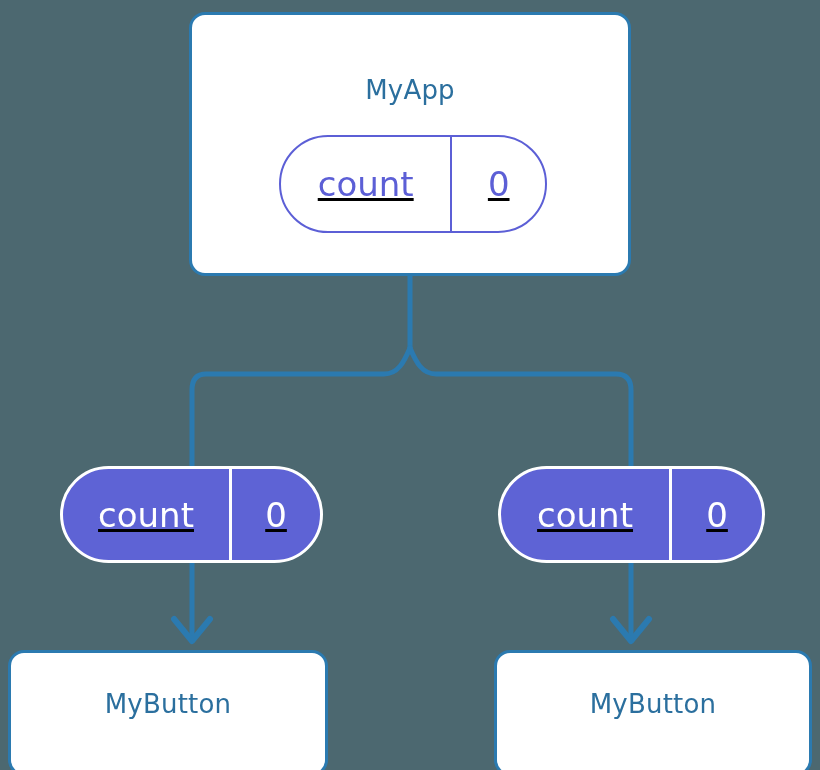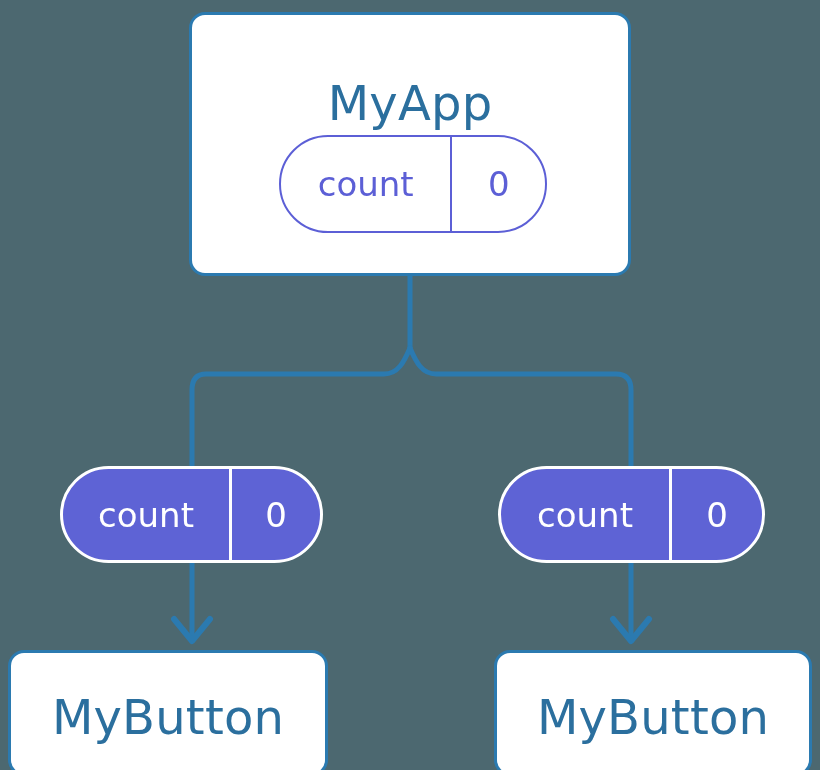--- a/index.html
+++ b/index.html
@@ -29,34 +29,35 @@
     border: 3px solid #2b7ab0;
     border-radius: 16px;
     box-sizing: border-box;
   }
   .component-title {
     position: absolute;
     left: 0;
     width: 100%;
     text-align: center;
     color: #2b6f9e;
-    font-size: 48px;
+    font-size: 26px;
     font-weight: 400;
     letter-spacing: 0.2px;
     white-space: nowrap;
   }
 
   
   .pill {
     position: absolute;
     display: flex;
     align-items: stretch;
     box-sizing: border-box;
     border-radius: 999px;
     overflow: hidden;
+    text-decoration: underline;
   }
   .pill .pill-key,
   .pill .pill-val {
     display: flex;
     align-items: center;
     justify-content: center;
     font-size: 34px;
     font-weight: 400;
     box-sizing: border-box;
     white-space: nowrap;

